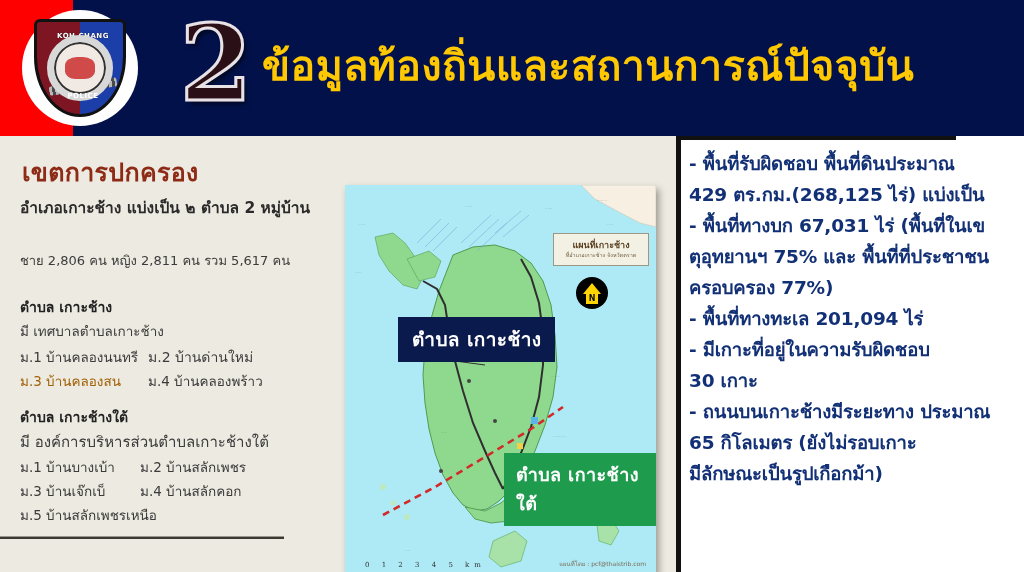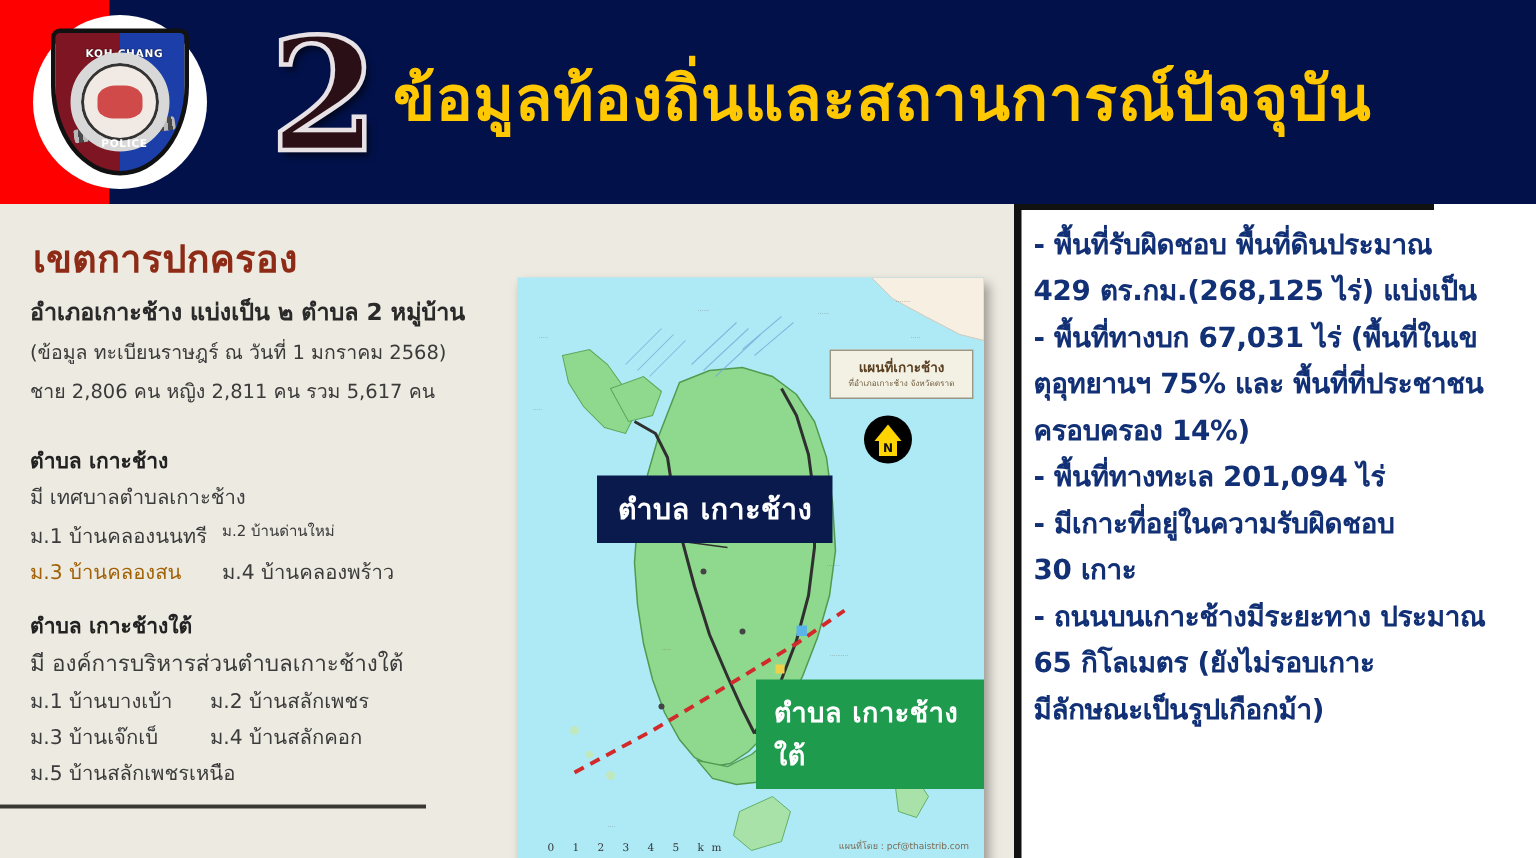--- a/index.html
+++ b/index.html
@@ -52,21 +52,21 @@
   .leftpanel{position:absolute;left:0;top:136px;width:676px;height:448px;background:#edeae1;padding-left:36px;}
   .left-head{position:absolute;left:22px;top:16px;font-size:25px;font-weight:bold;
              color:#8d2b16;letter-spacing:.3px;}
   .left-sub{position:absolute;left:20px;top:59px;font-size:15.5px;font-weight:bold;color:#2a2a2a;}
   .left-note{position:absolute;left:20px;top:88px;font-size:13px;color:#3b3b3b;}
   .left-pop{position:absolute;left:20px;top:114px;font-size:13px;color:#3b3b3b;}
 
   .grp1-t{position:absolute;left:20px;top:160px;font-size:14px;font-weight:bold;color:#222;}
   .grp1-a{position:absolute;left:20px;top:184px;font-size:13.5px;color:#3b3b3b;}
   .grp1-r1{position:absolute;left:20px;top:210px;font-size:13.5px;color:#3b3b3b;}
-  .grp1-r1b{position:absolute;left:148px;top:210px;font-size:10px;color:#3b3b3b;}
+  .grp1-r1b{position:absolute;left:148px;top:210px;font-size:14px;color:#3b3b3b;}
   .grp1-r2{position:absolute;left:20px;top:234px;font-size:13.5px;color:#a16207;}
   .grp1-r2b{position:absolute;left:148px;top:234px;font-size:13.5px;color:#3b3b3b;}
 
   .grp2-t{position:absolute;left:20px;top:270px;font-size:14px;font-weight:bold;color:#222;}
   .grp2-a{position:absolute;left:20px;top:294px;font-size:15px;color:#3b3b3b;}
   .grp2-r1{position:absolute;left:20px;top:320px;font-size:13.5px;color:#3b3b3b;}
   .grp2-r1b{position:absolute;left:140px;top:320px;font-size:13.5px;color:#3b3b3b;}
   .grp2-r2{position:absolute;left:20px;top:344px;font-size:13.5px;color:#3b3b3b;}
   .grp2-r2b{position:absolute;left:140px;top:344px;font-size:13.5px;color:#3b3b3b;}
   .grp2-r3{position:absolute;left:20px;top:368px;font-size:13.5px;color:#3b3b3b;}
@@ -130,21 +130,20 @@
       </div>
     </div>
 
     <div class="bignum">2</div>
     <div class="title">ข้อมูลท้องถิ่นและสถานการณ์ปัจจุบัน</div>
   </div>
 
   <div class="leftpanel">
     <div class="left-head">เขตการปกครอง</div>
     <div class="left-sub">อำเภอเกาะช้าง  แบ่งเป็น ๒ ตำบล  2 หมู่บ้าน</div>
-    <div class="left-note">(ข้อมูล ทะเบียนราษฎร์  ณ  วันที่  1   มกราคม   2568)</div>
     <div class="left-pop">ชาย 2,806  คน    หญิง  2,811  คน รวม  5,617  คน</div>
 
     <div class="grp1-t">ตำบล  เกาะช้าง</div>
     <div class="grp1-a">มี  เทศบาลตำบลเกาะช้าง</div>
     <div class="grp1-r1">ม.1 บ้านคลองนนทรี</div>
     <div class="grp1-r1b">ม.2 บ้านด่านใหม่</div>
     <div class="grp1-r2">ม.3 บ้านคลองสน</div>
     <div class="grp1-r2b">ม.4  บ้านคลองพร้าว</div>
 
     <div class="grp2-t">ตำบล  เกาะช้างใต้</div>
@@ -248,21 +247,21 @@
     <div class="scalebar">0 1 2 3 4 5 km</div>
     <div class="credit">แผนที่โดย : pcf@thaistrib.com</div>
   </div>
 
   <div class="rightpanel">
     <div class="rp-text">
         <div>- พื้นที่รับผิดชอบ  พื้นที่ดินประมาณ</div>
         <div>429 ตร.กม.(268,125 ไร่) แบ่งเป็น</div>
         <div>- พื้นที่ทางบก 67,031 ไร่ (พื้นที่ในเข</div>
         <div>ตุอุทยานฯ 75% และ พื้นที่ที่ประชาชน</div>
-        <div>ครอบครอง 14%)</div>
+        <div>ครอบครอง 77%)</div>
         <div>- พื้นที่ทางทะเล 201,094 ไร่</div>
         <div>- มีเกาะที่อยู่ในความรับผิดชอบ</div>
         <div>30 เกาะ</div>
         <div>- ถนนบนเกาะช้างมีระยะทาง ประมาณ</div>
         <div>65 กิโลเมตร (ยังไม่รอบเกาะ</div>
         <div>มีลักษณะเป็นรูปเกือกม้า)</div>
       </div>
   </div>
 
 </div>

